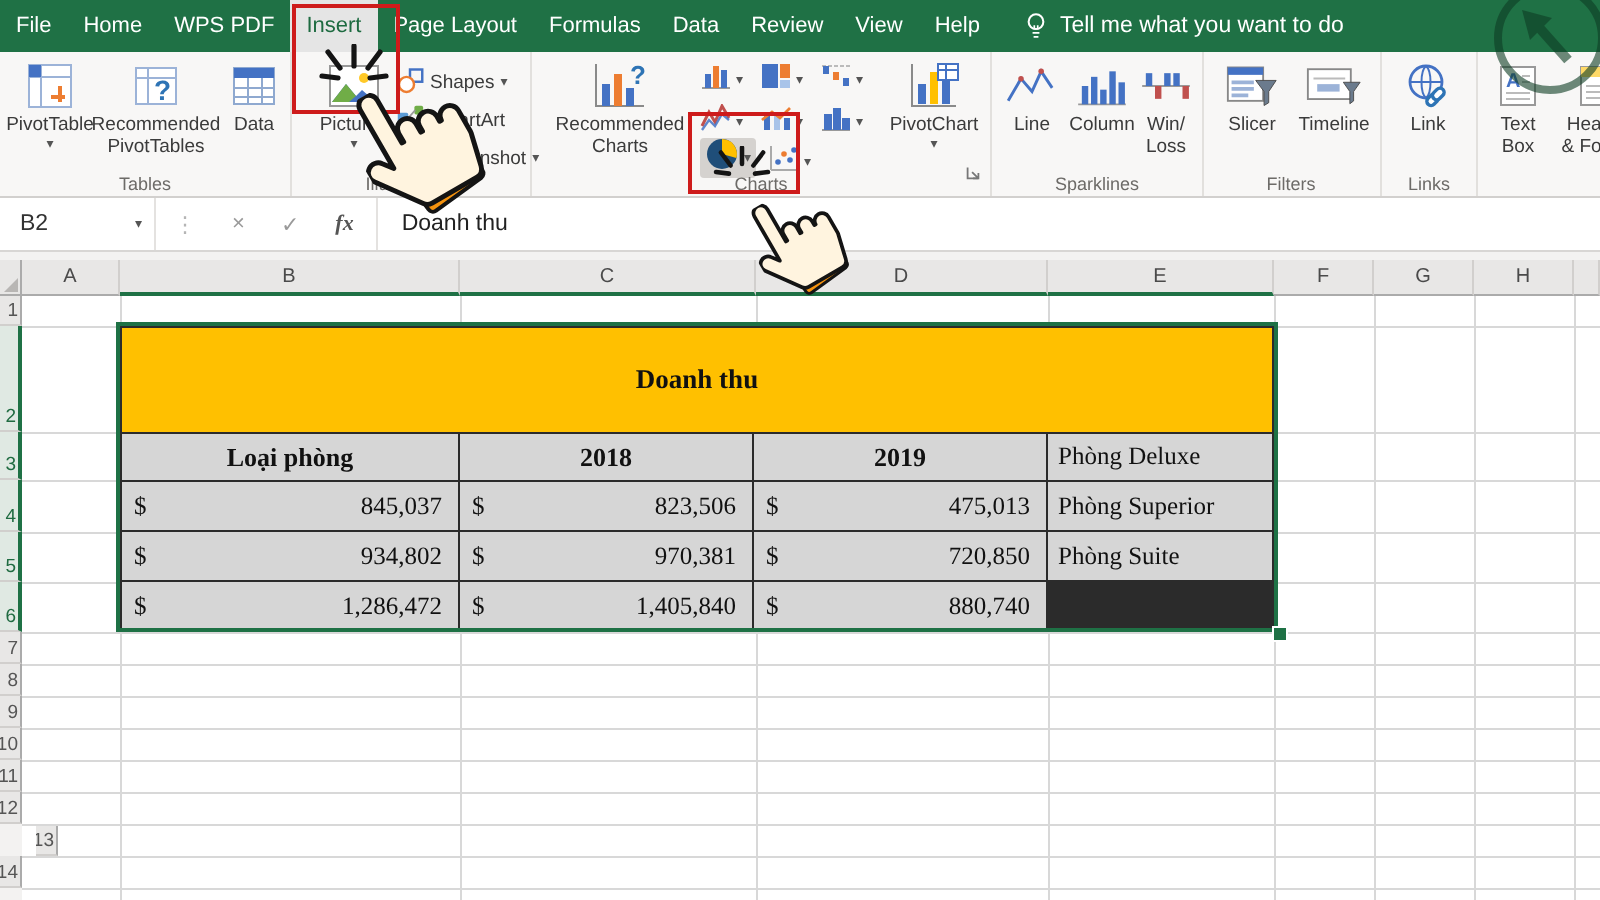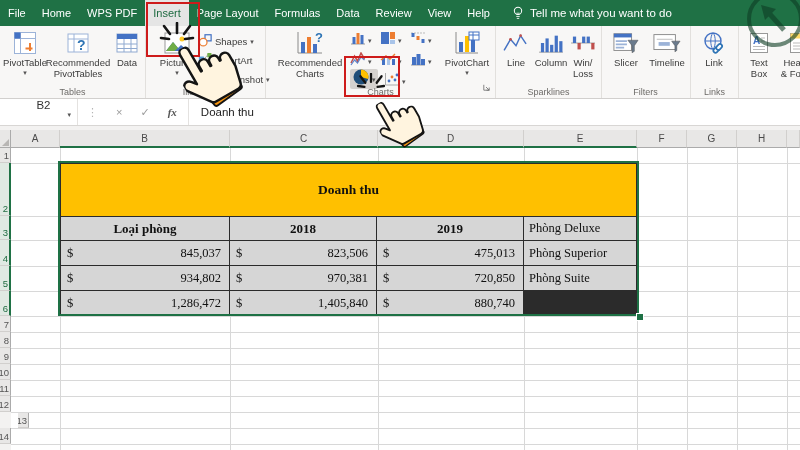--- a/index.html
+++ b/index.html
@@ -16,21 +16,21 @@
   .glabel{position:absolute;bottom:1px;left:0;width:100%;text-align:center;font-size:9px;color:#6d6b68;}
   .bb{position:absolute;top:3px;display:flex;flex-direction:column;align-items:center;}
   .bb .ic{height:28px;display:flex;align-items:center;justify-content:center;}
   .bl{font-size:9.5px;line-height:10.5px;color:#3b3b3b;text-align:center;margin-top:1px;}
   .caret{font-size:7px;color:#555;line-height:7px;}
   .sb{position:absolute;display:flex;align-items:center;gap:3px;font-size:9.5px;color:#3b3b3b;white-space:nowrap;}
   .cb{position:absolute;display:flex;align-items:center;gap:2px;height:20px;}
   .cb.pressed{background:#D5D2CF;border-radius:2px;padding:0 2px;}
   
   .fbar{position:absolute;left:0;top:99px;width:800px;height:27px;background:#fff;border-bottom:1px solid #D8D6D4;box-sizing:border-box;display:flex;align-items:center;font-size:11.5px;color:#333;}
-  .namebox{width:78px;height:100%;display:flex;align-items:center;box-sizing:border-box;padding-left:10px;border-right:1px solid #E4E2E0;flex-direction:column;}
+  .namebox{width:78px;height:100%;display:flex;align-items:center;box-sizing:border-box;padding-left:10px;border-right:1px solid #E4E2E0;}
   .namebox .caret{margin-left:auto;margin-right:6px;}
   .fbtn{color:#9a9a9a;padding:0 9px;font-size:11px;}
   .fx{font-family:"Liberation Serif","DejaVu Serif",serif;font-style:italic;font-weight:bold;color:#555;}
   .fdiv{width:1px;height:100%;background:#E4E2E0;margin:0 2px;}
   .fval{padding-left:10px;color:#222;}
   
   .sheet{position:absolute;left:0;top:126px;width:800px;height:324px;background:#F3F2F1;}
   .gridbg{position:absolute;left:11px;top:22px;width:789px;height:302px;background:#fff;}
   .ch{position:absolute;top:4px;height:18px;box-sizing:border-box;background:#E8E7E6;border-right:1px solid #D1CFCD;border-bottom:1px solid #ABABAB;
       font-size:10px;color:#4a4a4a;display:flex;align-items:center;justify-content:center;}

